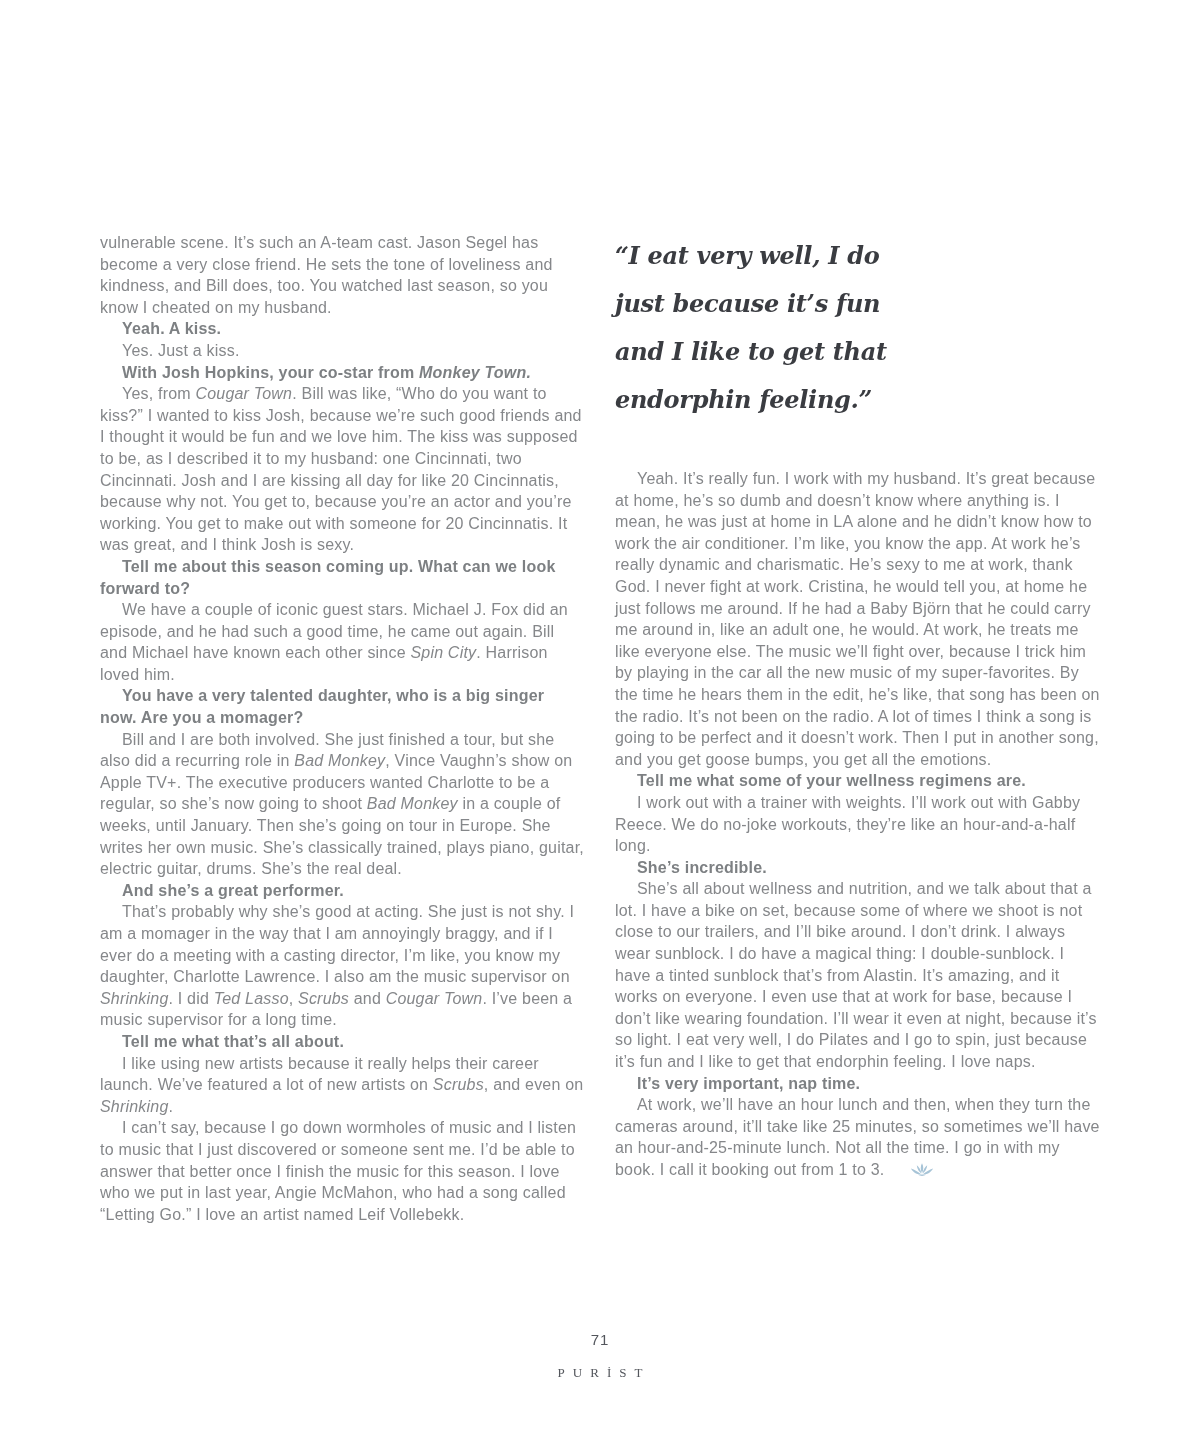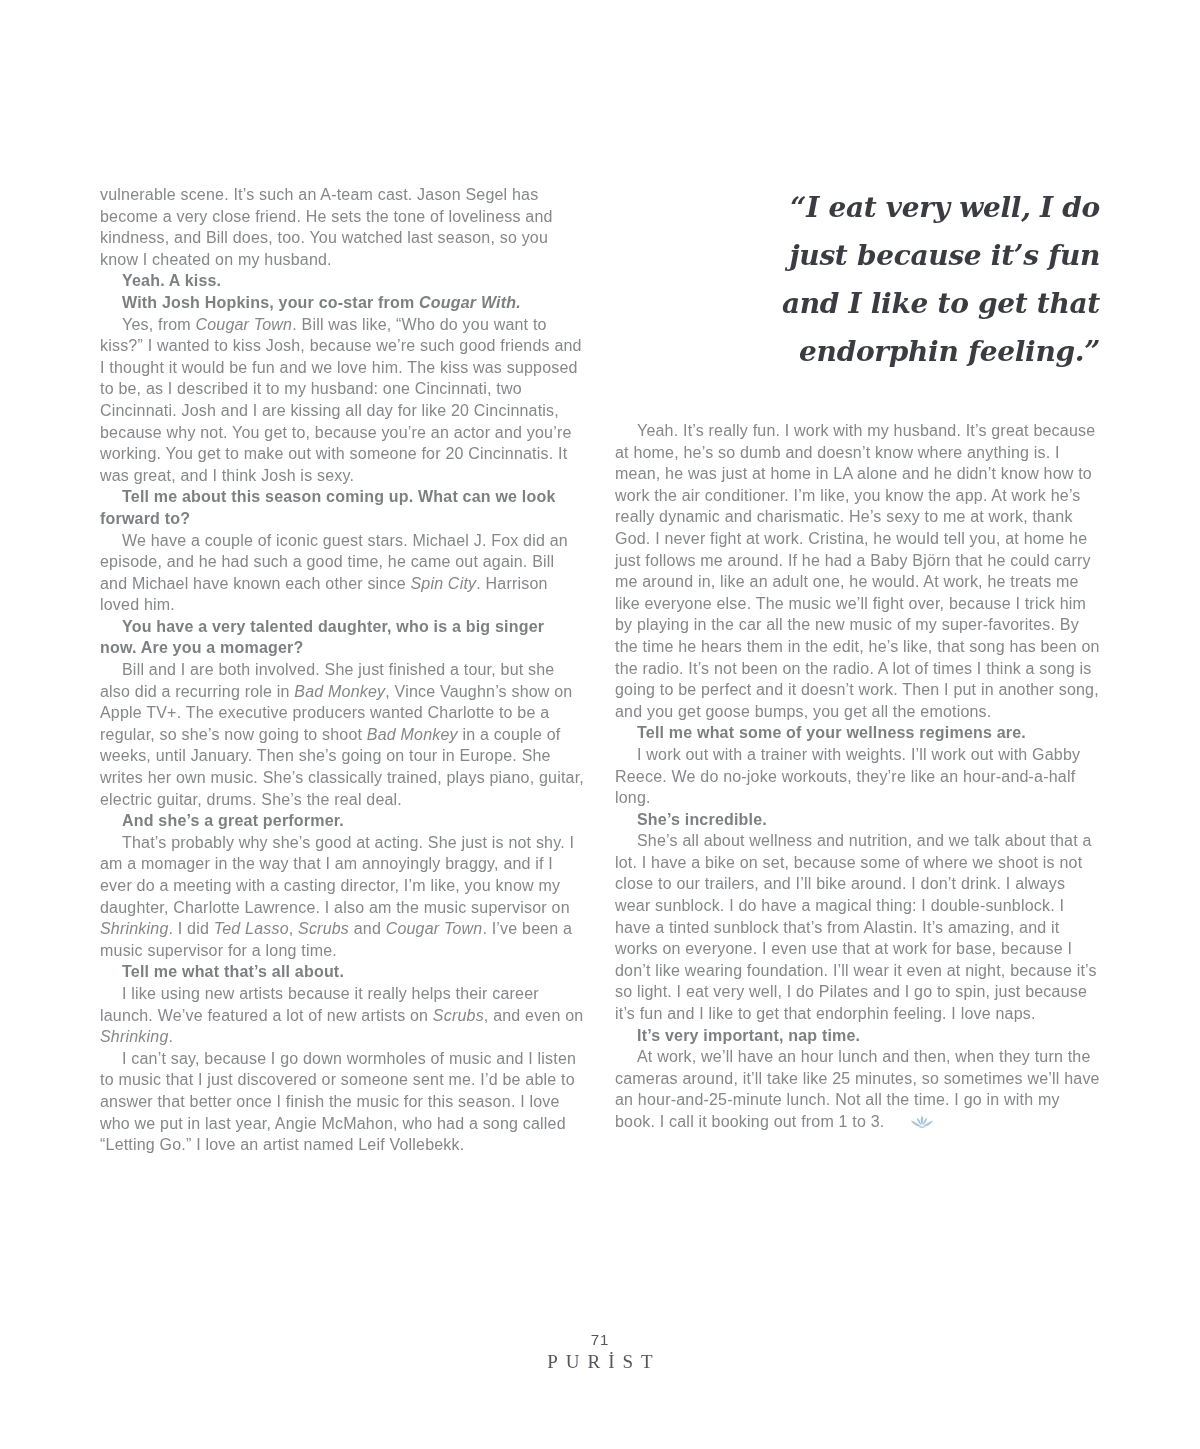--- a/index.html
+++ b/index.html
@@ -15,70 +15,71 @@
     width:1200px;height:1449px;
     background:var(--background);
     font-family:"Liberation Sans", sans-serif;
     -webkit-font-smoothing:antialiased;
   }
   .page{position:relative;width:1200px;height:1449px;overflow:hidden;background:var(--background);}
   .columns{
     position:absolute;top:184px;left:100px;width:1000px;
     display:flex;gap:30px;align-items:flex-start;
   }
-  .col{width:485px;}
+  .col{width:485px;margin-top:48px;}
   .col p{
     margin:0;
     font-size:16px;
     line-height:21.6px;
     letter-spacing:0.2px;
     color:var(--body_text);
   }
   .col p.ind{text-indent:22px;}
   .col p.q{font-weight:700;color:var(--question_text);}
   .it{font-style:italic;}
   .quote{
     font-family:"DejaVu Serif", serif;
     font-style:italic;
     font-weight:600;
-    font-size:28px;
+    font-size:24px;
     line-height:48px;
     letter-spacing:-0.3px;
     color:var(--quote_text);
-    text-align:right;
+    text-align:left;
     margin:0 0 44px 0;
   }
   .lotus{display:inline-block;margin-left:5px;vertical-align:-2px;line-height:0;}
   .lotus svg{display:inline-block;}
   .footer{
     position:absolute;top:1331px;left:0;width:1200px;
     text-align:center;color:var(--footer_text);
   }
   .page-num{
     font-size:15px;letter-spacing:1px;color:var(--footer_text);
   }
   .logo{
-    margin-top:3px;
+    margin-top:17px;
     font-family:"Liberation Serif", serif;
-    font-size:19px;
+    font-size:13px;
     letter-spacing:8px;
     text-indent:8px; 
     color:var(--footer_text);
   }
 </style>
 </head>
 <body>
 
 <div class="page">
 
   <div class="columns">
     <div class="col">
         <p class="">vulnerable scene. It’s such an A-team cast. Jason Segel has become a very close friend. He sets the tone of loveliness and kindness, and Bill does, too. You watched last season, so you know I cheated on my husband.</p>
         <p class="q ind">Yeah. A kiss.</p>
-        <p class="q ind">With Josh Hopkins, your co-star from <span class="it">Cougar With.</span></p>
+        <p class="ind">Yes. Just a kiss.</p>
+        <p class="q ind">With Josh Hopkins, your co-star from <span class="it">Monkey Town.</span></p>
         <p class="ind">Yes, from <span class="it">Cougar Town</span>. Bill was like, “Who do you want to kiss?” I wanted to kiss Josh, because we’re such good friends and I thought it would be fun and we love him. The kiss was supposed to be, as I described it to my husband: one Cincinnati, two Cincinnati. Josh and I are kissing all day for like 20 Cincinnatis, because why not. You get to, because you’re an actor and you’re working. You get to make out with someone for 20 Cincinnatis. It was great, and I think Josh is sexy.</p>
         <p class="q ind">Tell me about this season coming up. What can we look forward to?</p>
         <p class="ind">We have a couple of iconic guest stars. Michael J. Fox did an episode, and he had such a good time, he came out again. Bill and Michael have known each other since <span class="it">Spin City</span>. Harrison loved him.</p>
         <p class="q ind">You have a very talented daughter, who is a big singer now. Are you a momager?</p>
         <p class="ind">Bill and I are both involved. She just finished a tour, but she also did a recurring role in <span class="it">Bad Monkey</span>, Vince Vaughn’s show on Apple TV+. The executive producers wanted Charlotte to be a regular, so she’s now going to shoot <span class="it">Bad Monkey</span> in a couple of weeks, until January. Then she’s going on tour in Europe. She writes her own music. She’s classically trained, plays piano, guitar, electric guitar, drums. She’s the real deal.</p>
         <p class="q ind">And she’s a great performer.</p>
         <p class="ind">That’s probably why she’s good at acting. She just is not shy. I am a momager in the way that I am annoyingly braggy, and if I ever do a meeting with a casting director, I’m like, you know my daughter, Charlotte Lawrence. I also am the music supervisor on <span class="it">Shrinking</span>. I did <span class="it">Ted Lasso</span>, <span class="it">Scrubs</span> and <span class="it">Cougar Town</span>. I’ve been a music supervisor for a long time.</p>
         <p class="q ind">Tell me what that’s all about.</p>
         <p class="ind">I like using new artists because it really helps their career launch. We’ve featured a lot of new artists on <span class="it">Scrubs</span>, and even on <span class="it">Shrinking</span>.</p>
         <p class="ind">I can’t say, because I go down wormholes of music and I listen to music that I just discovered or someone sent me. I’d be able to answer that better once I finish the music for this season. I love who we put in last year, Angie McMahon, who had a song called “Letting Go.” I love an artist named Leif Vollebekk.</p>

